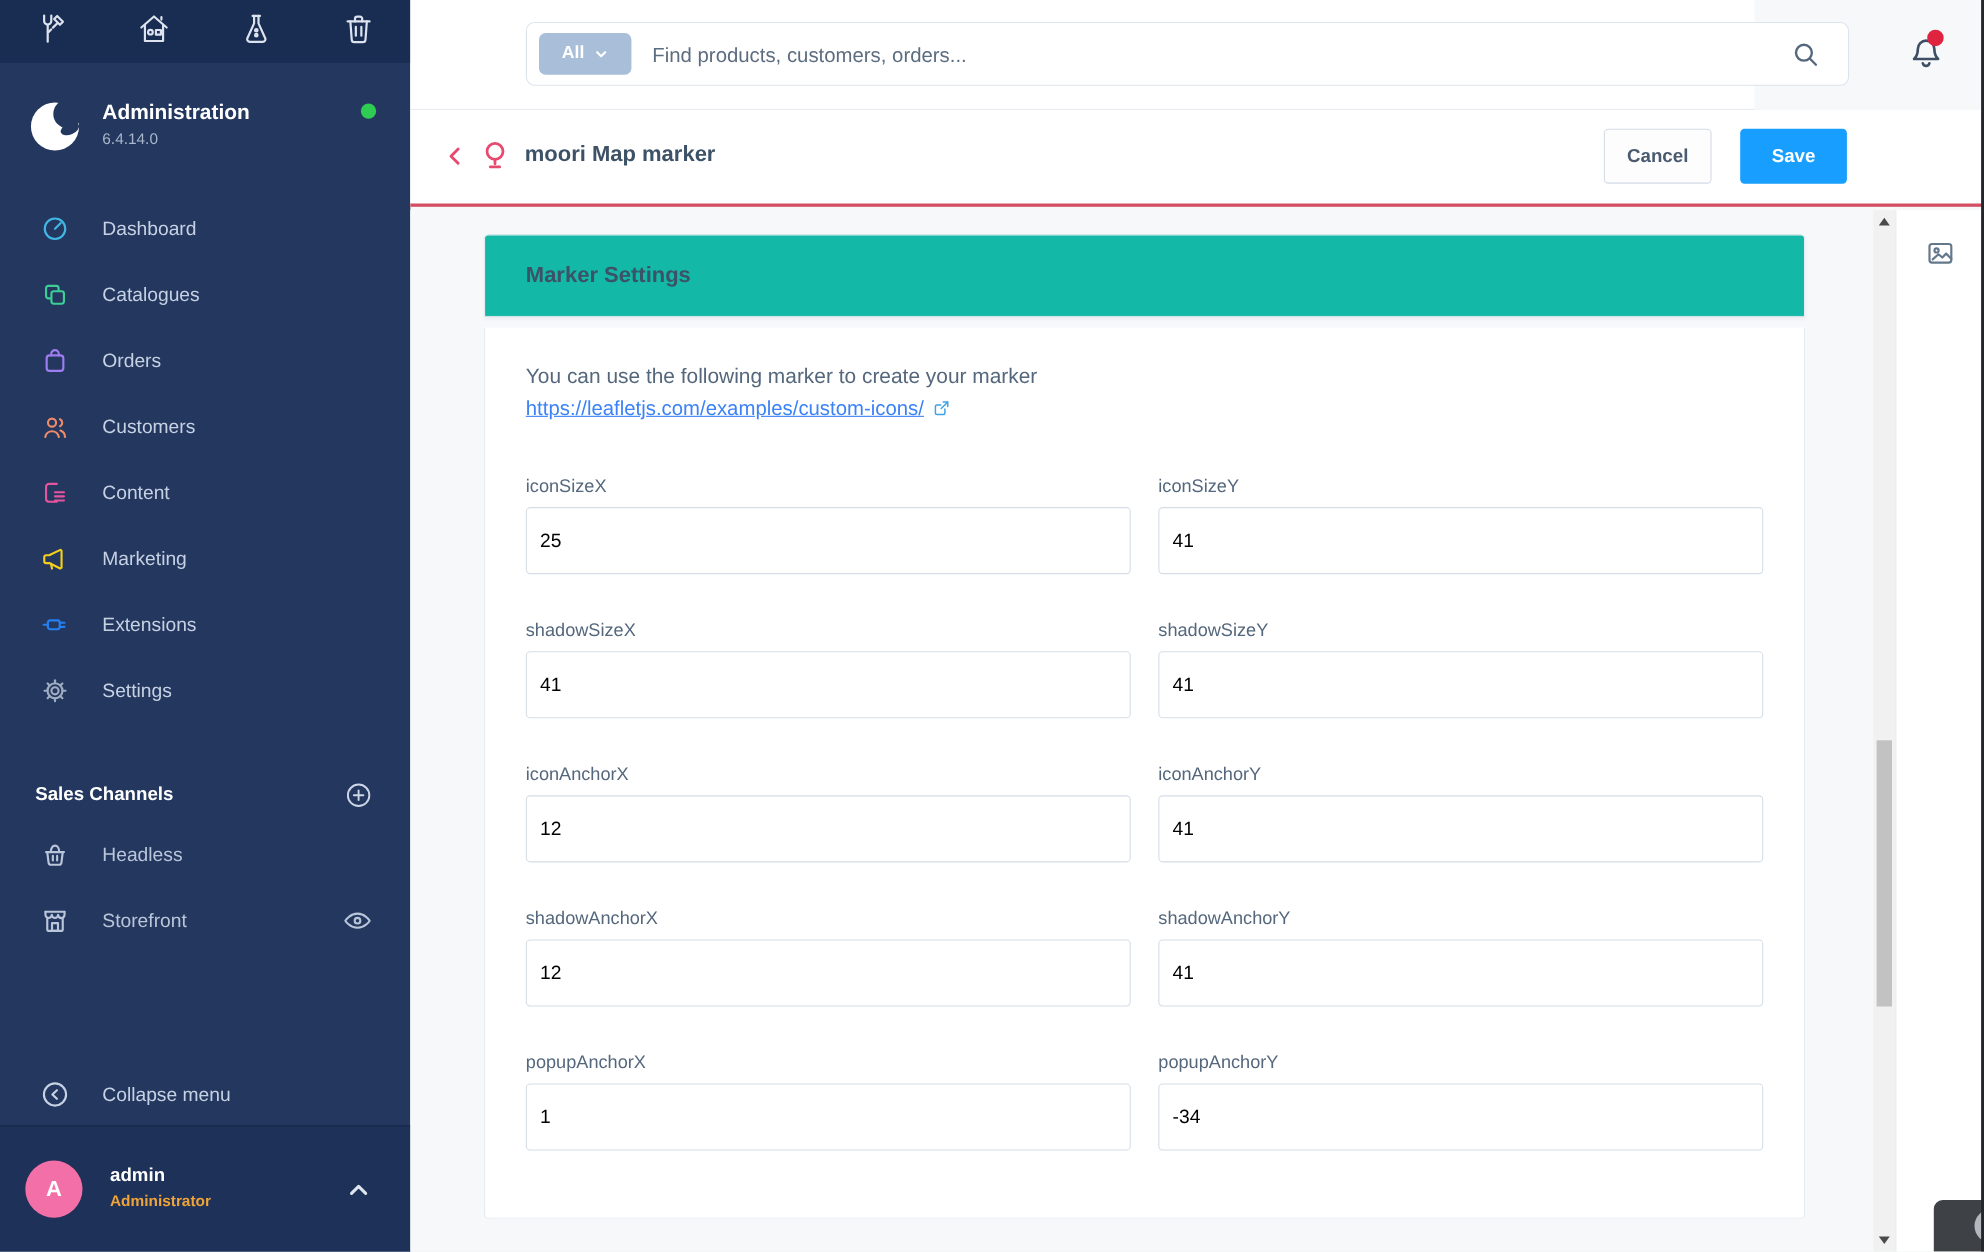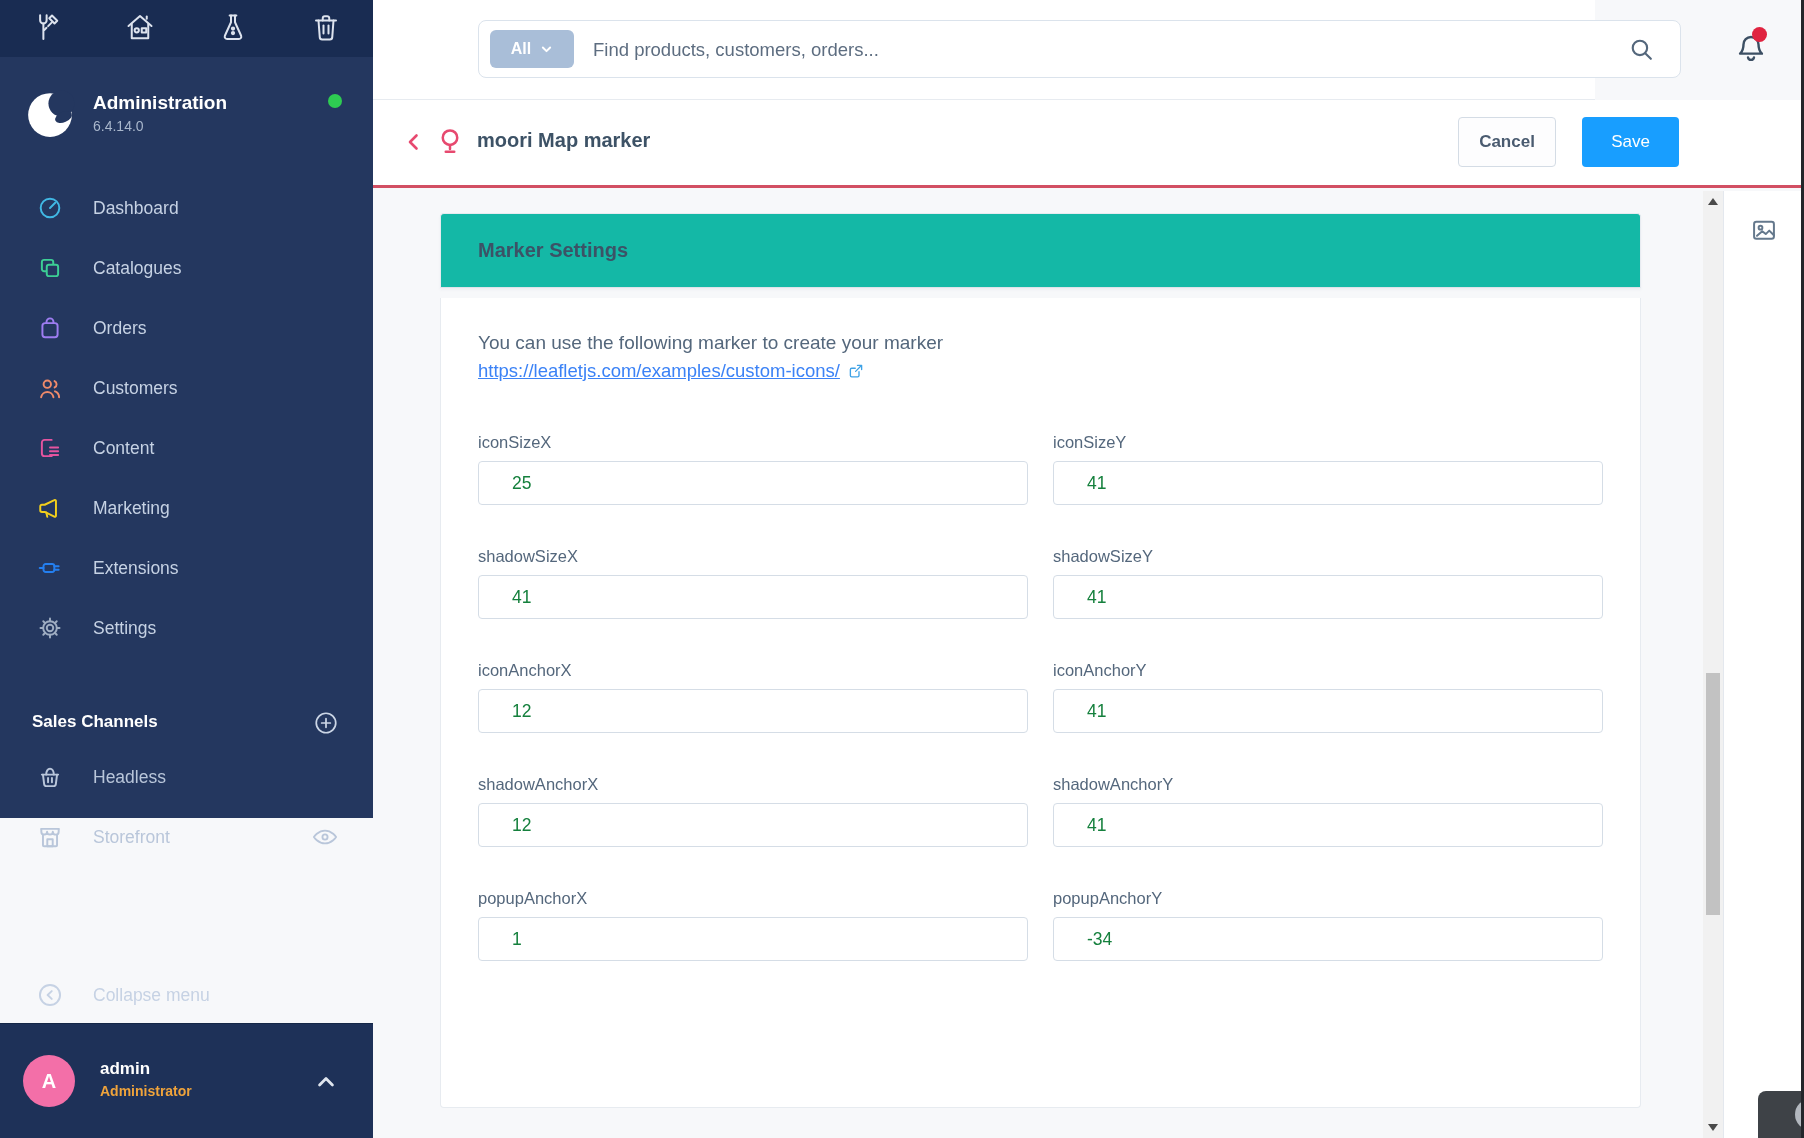--- a/index.html
+++ b/index.html
@@ -1,21 +1,21 @@
 <!DOCTYPE html>
 <html><head>
 <meta charset="utf-8">
 <style>
   html,body{margin:0;padding:0;background:#e9ebee;}
   #app{position:relative;width:1804px;height:1138px;overflow:hidden;background:#f7f8fa;
        font-family:"Liberation Sans",sans-serif;-webkit-font-smoothing:antialiased;}
   svg{fill:none;stroke-linecap:round;stroke-linejoin:round;}
 
   
-  .sidebar{position:absolute;left:0;top:0;width:373px;height:818px;background:#24375f;}
+  .sidebar{position:absolute;left:0;top:0;width:373px;height:1138px;background:#24375f;}
   .topstrip{position:absolute;left:0;top:0;width:373px;height:57px;background:#192c52;
             display:flex;align-items:center;justify-content:space-between;padding:0 32px;box-sizing:border-box;}
   .topstrip svg{width:30px;height:30px;stroke:#dde3ee;stroke-width:1.6;}
   .brand{position:absolute;top:90px;left:25px;display:flex;}
   .brand-text{margin-left:18px;padding-top:2px;}
   .brand-title{font-size:19px;font-weight:bold;color:#fff;}
   .brand-version{font-size:14px;color:#a9b7cc;margin-top:4px;}
   .online-dot{position:absolute;left:328px;top:94px;width:14px;height:14px;border-radius:50%;background:#2ecc52;}
   .nav{position:absolute;top:178px;left:0;width:373px;}
   .nav-item{height:60px;display:flex;align-items:center;cursor:pointer;}
@@ -61,39 +61,39 @@
   .smartbar{position:absolute;left:373px;top:100px;width:1431px;height:85px;background:#fff;
             border-bottom:3px solid #d24f63;}
   .back-btn{position:absolute;left:29px;top:30px;width:24px;height:24px;cursor:pointer;}
   .back-btn svg{width:24px;height:24px;stroke:#e7496f;stroke-width:2.6;}
   .module-icon{position:absolute;left:62px;top:26px;width:30px;height:30px;}
   .module-icon svg{width:30px;height:30px;stroke:#e7496f;stroke-width:2;}
   .sb-title{position:absolute;left:104px;top:29px;font-size:20px;font-weight:bold;color:#3d5266;}
   .btn{position:absolute;top:17px;height:50px;border-radius:4px;font-size:17px;display:flex;align-items:center;
        justify-content:center;cursor:pointer;box-sizing:border-box;font-family:inherit;}
   .btn-cancel{left:1085px;width:98px;background:#fdfdfe;border:1px solid #d4dce5;color:#4a5b70;font-weight:bold;}
-  .btn-save{left:1209px;width:97px;background:#189eff;border:none;color:#fff;font-weight:normal;}
+  .btn-save{left:1209px;width:97px;background:#189eff;border:none;color:#fff;font-weight:bold;}
 
   
   .content{position:absolute;left:373px;top:191px;width:1330px;height:947px;background:#f7f8fa;}
   .card-header{position:absolute;left:67px;top:22px;width:1201px;height:75px;background:#14b8a6;
                border:1px solid #e7ebf0;border-bottom:1px solid #dde3ea;border-radius:4px 4px 0 0;
                box-sizing:border-box;display:flex;align-items:center;box-shadow:0 2px 3px rgba(60,80,110,.05);}
   .card-title{margin-left:37px;font-size:20px;font-weight:bold;color:#3c5266;}
   .card-body{position:absolute;left:67px;top:107px;width:1201px;height:810px;background:#fff;
              border:1px solid #e7ebf0;border-top:none;border-radius:0 0 4px 4px;box-sizing:border-box;
              padding:34px 0 0 37px;overflow:hidden;}
   .desc{font-size:19px;color:#54677c;}
   .link-row{margin-top:6px;display:flex;align-items:center;gap:7px;}
   .ext-link{font-size:18.5px;color:#3b82f6;text-decoration:underline;cursor:pointer;}
   .link-row svg{width:18px;height:18px;stroke:#3fa2e6;stroke-width:1.8;}
   .fields{margin-top:51px;display:grid;grid-template-columns:550px 550px;column-gap:25px;row-gap:42px;}
   .field-label{display:block;font-size:16.5px;color:#54677c;margin-bottom:9px;}
-  .field-input{width:100%;height:44px;border:1px solid #d5dde6;border-radius:4px;font-size:17.5px;color:#15803d;
-               padding:0 33px;box-sizing:border-box;background:#fff;outline:none;font-family:inherit;}
+  .field-input{width:100%;height:61px;border:1px solid #d5dde6;border-radius:4px;font-size:17.5px;color:#000000;
+               padding:0 12px;box-sizing:border-box;background:#fff;outline:none;font-family:inherit;}
 
   
   .scrollbar{position:absolute;left:1703px;top:191px;width:20px;height:947px;background:#f1f1f1;}
   .sb-arrow{position:absolute;left:5px;width:0;height:0;border-left:5px solid transparent;border-right:5px solid transparent;cursor:pointer;}
   .sb-up{top:7px;border-bottom:7px solid #4a4a4a;}
   .sb-down{bottom:7px;border-top:7px solid #4a4a4a;}
   .sb-thumb{position:absolute;left:3px;top:482px;width:14px;height:242px;background:#c2c2c2;cursor:pointer;}
   .right-rail{position:absolute;left:1723px;top:191px;width:81px;height:947px;background:#fff;border-left:1px solid #e4e8ee;box-sizing:border-box;}
   .rail-btn{position:absolute;left:19px;top:18px;width:42px;height:42px;display:flex;align-items:center;justify-content:center;cursor:pointer;}
   .rail-btn svg{width:28px;height:28px;stroke:#64788c;stroke-width:1.7;}

